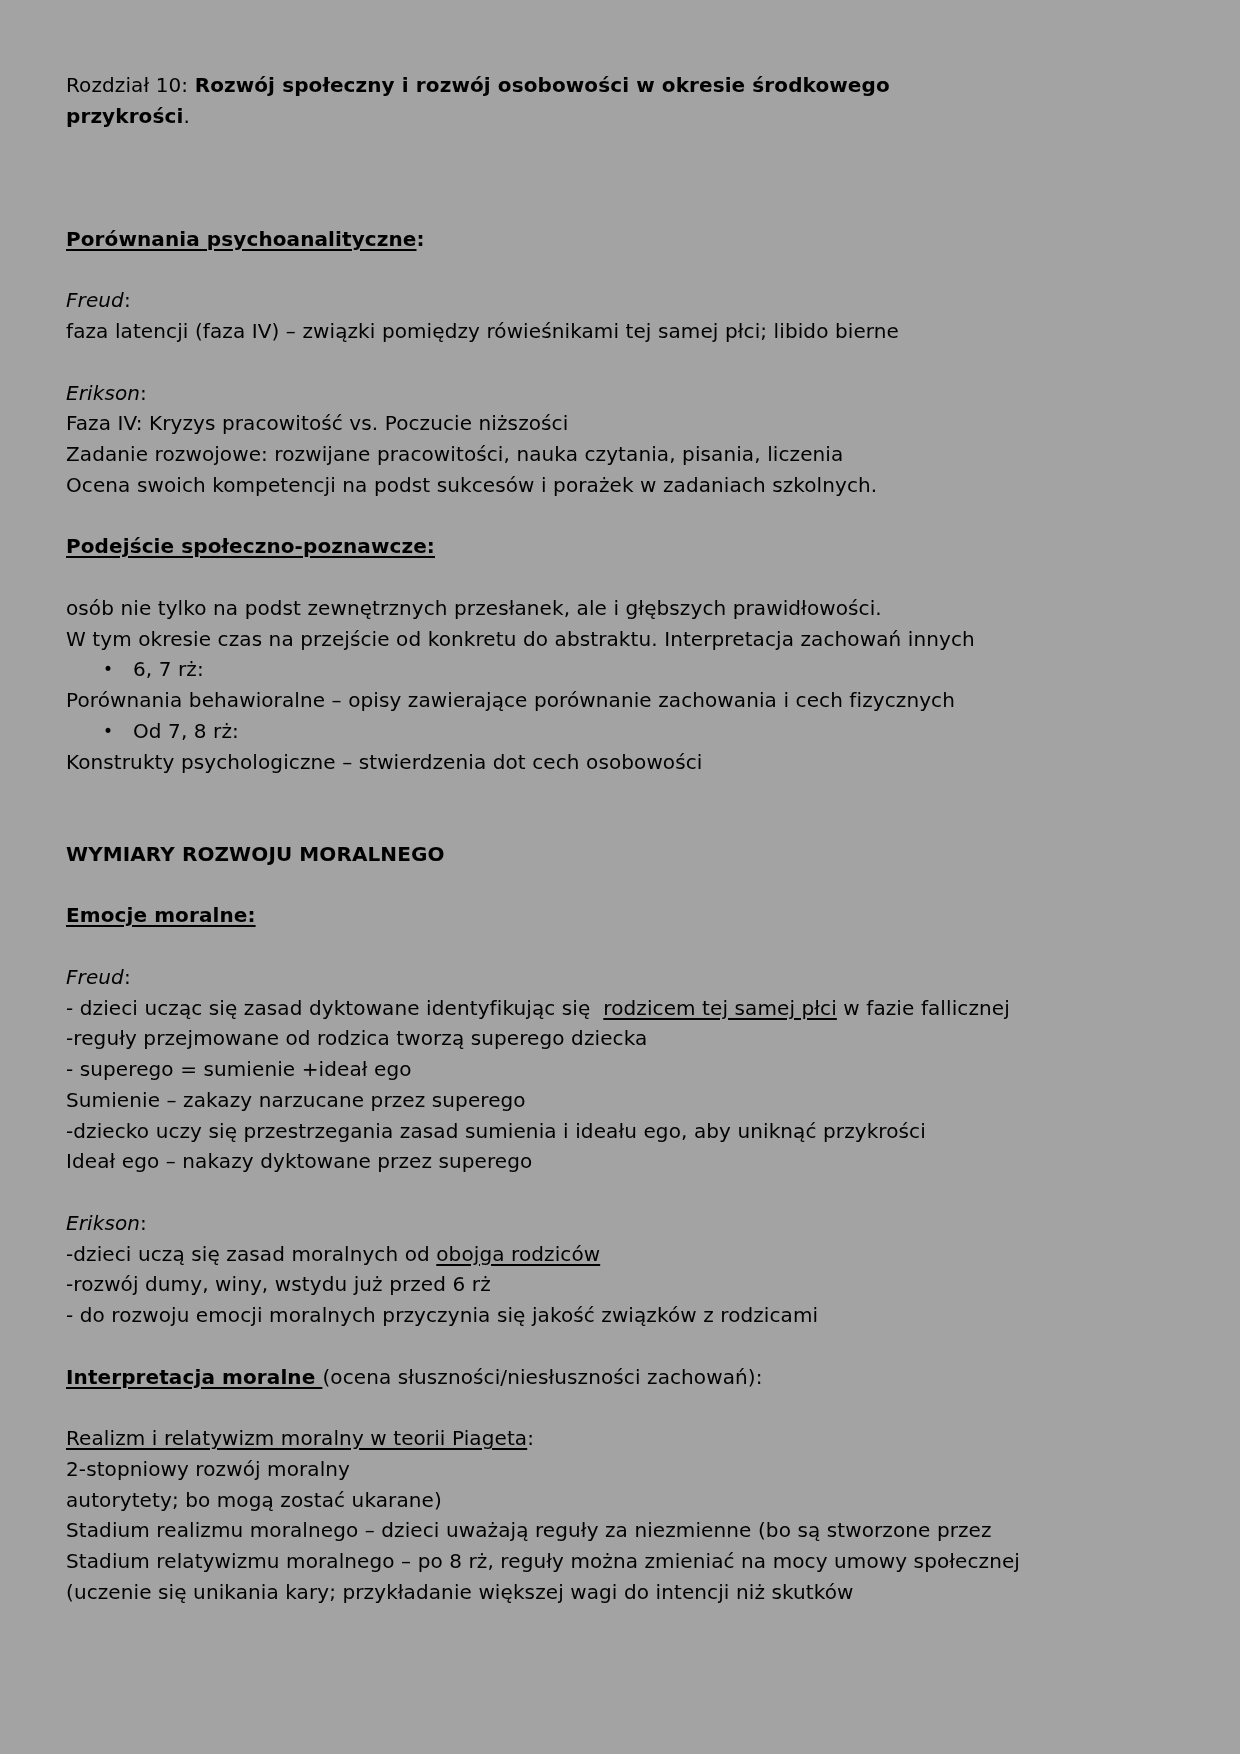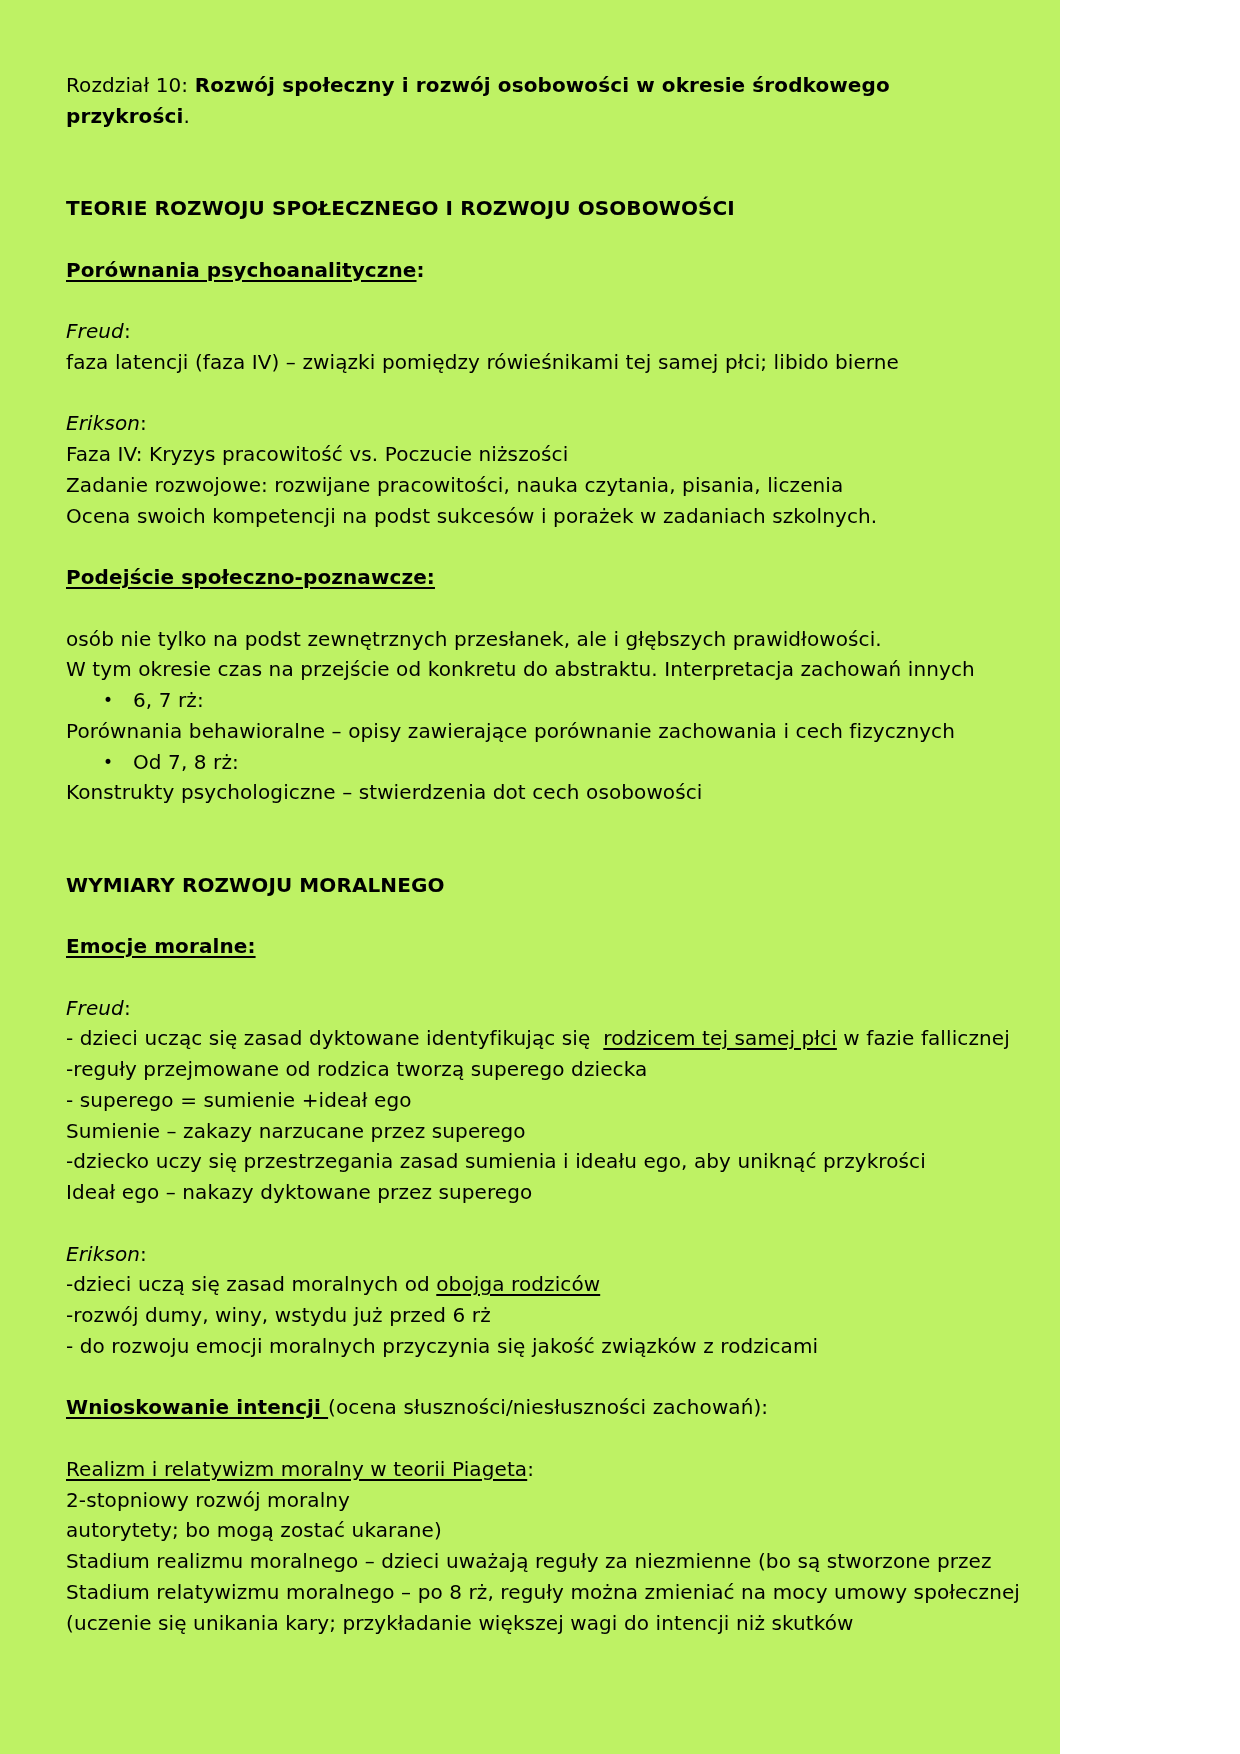--- a/index.html
+++ b/index.html
@@ -9,24 +9,24 @@
   }
   body {
     width: 1240px;
     height: 1754px;
     overflow: hidden;
     color: #000000;
     font-family: "DejaVu Sans", "Liberation Sans", sans-serif;
   }
   .page {
     box-sizing: border-box;
-    width: 1060px;
+    width: 1240px;
     height: 1754px;
     padding: 70px 58px 18px 66px;
-    background: #bef264;
+    background: #a3a3a3;
   }
   .doc {
     width: 1116px;
   }
   .line {
     position: relative;
     min-height: 30.75px;
     line-height: 30.75px;
     font-size: 20px;
     white-space: pre;
@@ -49,21 +49,20 @@
 </style>
 </head>
 <body>
 
 <div class="page">
   <div class="doc">
       <div class="line"><span class="">Rozdział 10: </span><span class="b">Rozwój społeczny i rozwój osobowości w okresie środkowego</span></div>
       <div class="line"><span class="b">przykrości</span><span class="">.</span></div>
       <div class="line blank">&nbsp;</div>
       <div class="line blank">&nbsp;</div>
-      <div class="line"><span class="b">TEORIE ROZWOJU SPOŁECZNEGO I ROZWOJU OSOBOWOŚCI</span></div>
       <div class="line blank">&nbsp;</div>
       <div class="line"><span class="b u">Porównania psychoanalityczne</span><span class="b">:</span></div>
       <div class="line blank">&nbsp;</div>
       <div class="line"><span class="i">Freud</span><span class="">:</span></div>
       <div class="line"><span class="">faza latencji (faza IV) – związki pomiędzy rówieśnikami tej samej płci; libido bierne</span></div>
       <div class="line blank">&nbsp;</div>
       <div class="line"><span class="i">Erikson</span><span class="">:</span></div>
       <div class="line"><span class="">Faza IV: Kryzys pracowitość vs. Poczucie niższości</span></div>
       <div class="line"><span class="">Zadanie rozwojowe: rozwijane pracowitości, nauka czytania, pisania, liczenia</span></div>
       <div class="line"><span class="">Ocena swoich kompetencji na podst sukcesów i porażek w zadaniach szkolnych.</span></div>
@@ -88,21 +87,21 @@
       <div class="line"><span class="">- superego = sumienie +ideał ego</span></div>
       <div class="line"><span class="">Sumienie – zakazy narzucane przez superego</span></div>
       <div class="line"><span class="">-dziecko uczy się przestrzegania zasad sumienia i ideału ego, aby uniknąć przykrości</span></div>
       <div class="line"><span class="">Ideał ego – nakazy dyktowane przez superego</span></div>
       <div class="line blank">&nbsp;</div>
       <div class="line"><span class="i">Erikson</span><span class="">:</span></div>
       <div class="line"><span class="">-dzieci uczą się zasad moralnych od </span><span class="u">obojga rodziców</span></div>
       <div class="line"><span class="">-rozwój dumy, winy, wstydu już przed 6 rż</span></div>
       <div class="line"><span class="">- do rozwoju emocji moralnych przyczynia się jakość związków z rodzicami</span></div>
       <div class="line blank">&nbsp;</div>
-      <div class="line"><span class="b u">Wnioskowanie intencji </span><span class="">(ocena słuszności/niesłuszności zachowań):</span></div>
+      <div class="line"><span class="b u">Interpretacja moralne </span><span class="">(ocena słuszności/niesłuszności zachowań):</span></div>
       <div class="line blank">&nbsp;</div>
       <div class="line"><span class="u">Realizm i relatywizm moralny w teorii Piageta</span><span class="">:</span></div>
       <div class="line"><span class="">2-stopniowy rozwój moralny</span></div>
       <div class="line"><span class="">autorytety; bo mogą zostać ukarane)</span></div>
       <div class="line"><span class="">Stadium realizmu moralnego – dzieci uważają reguły za niezmienne (bo są stworzone przez</span></div>
       <div class="line"><span class="">Stadium relatywizmu moralnego – po 8 rż, reguły można zmieniać na mocy umowy społecznej</span></div>
       <div class="line"><span class="">(uczenie się unikania kary; przykładanie większej wagi do intencji niż skutków</span></div>
     </div>
 </div>
 

